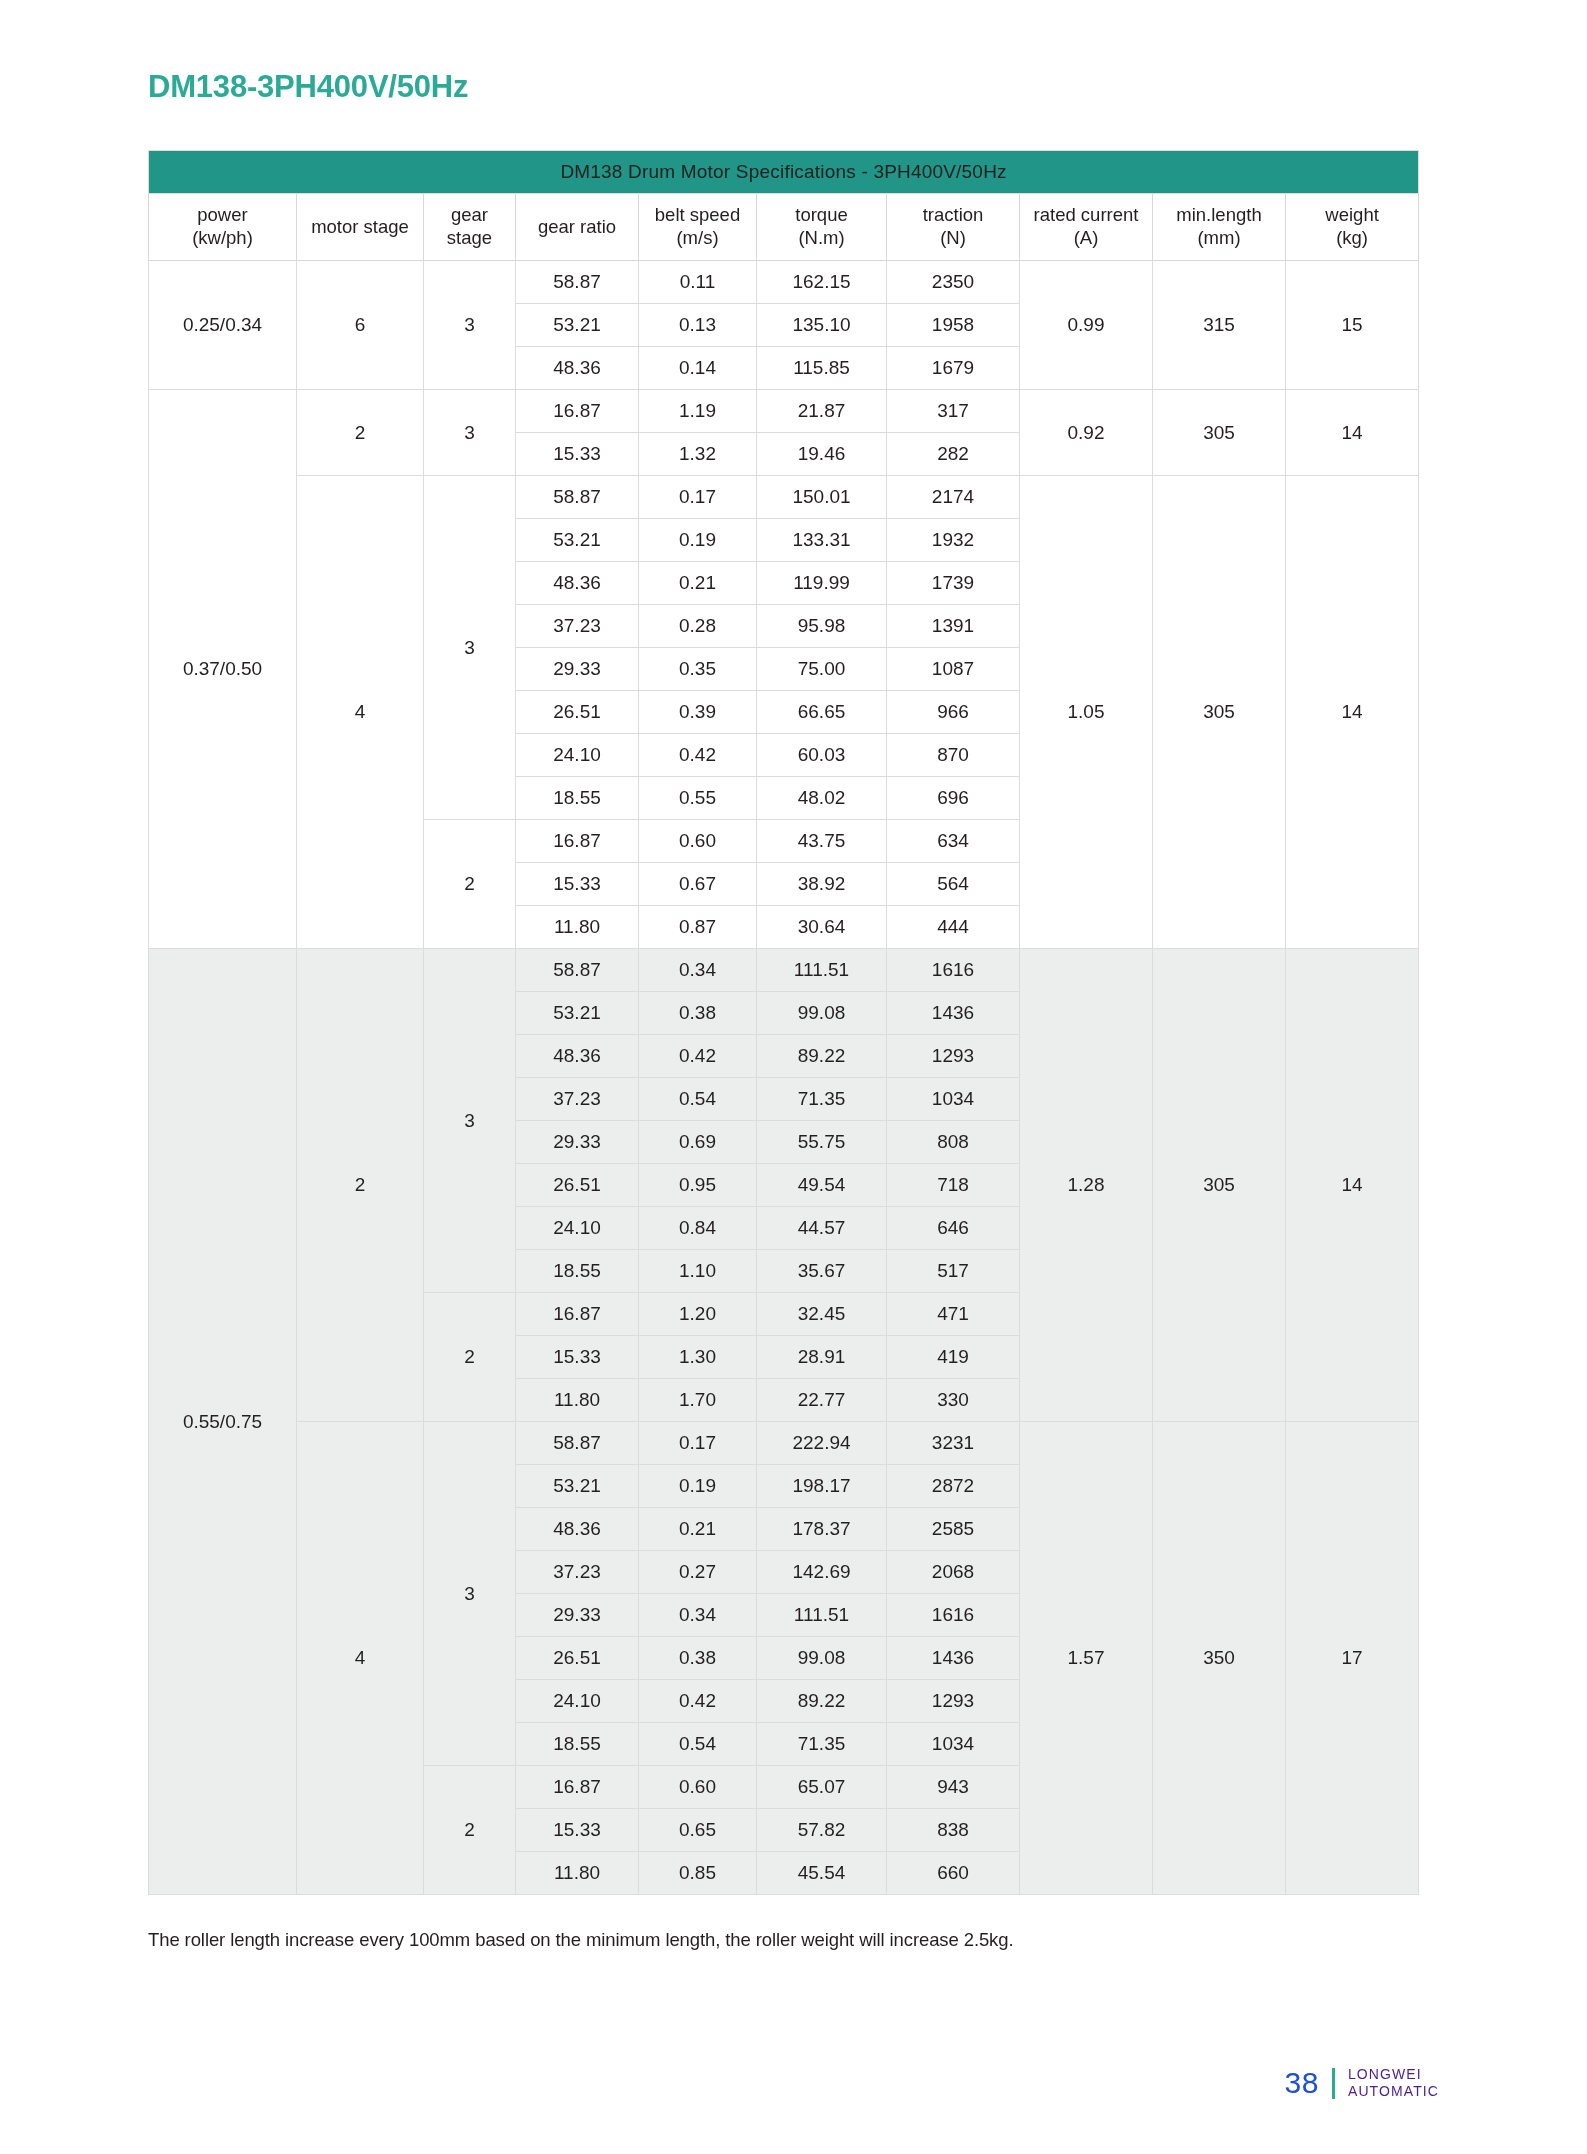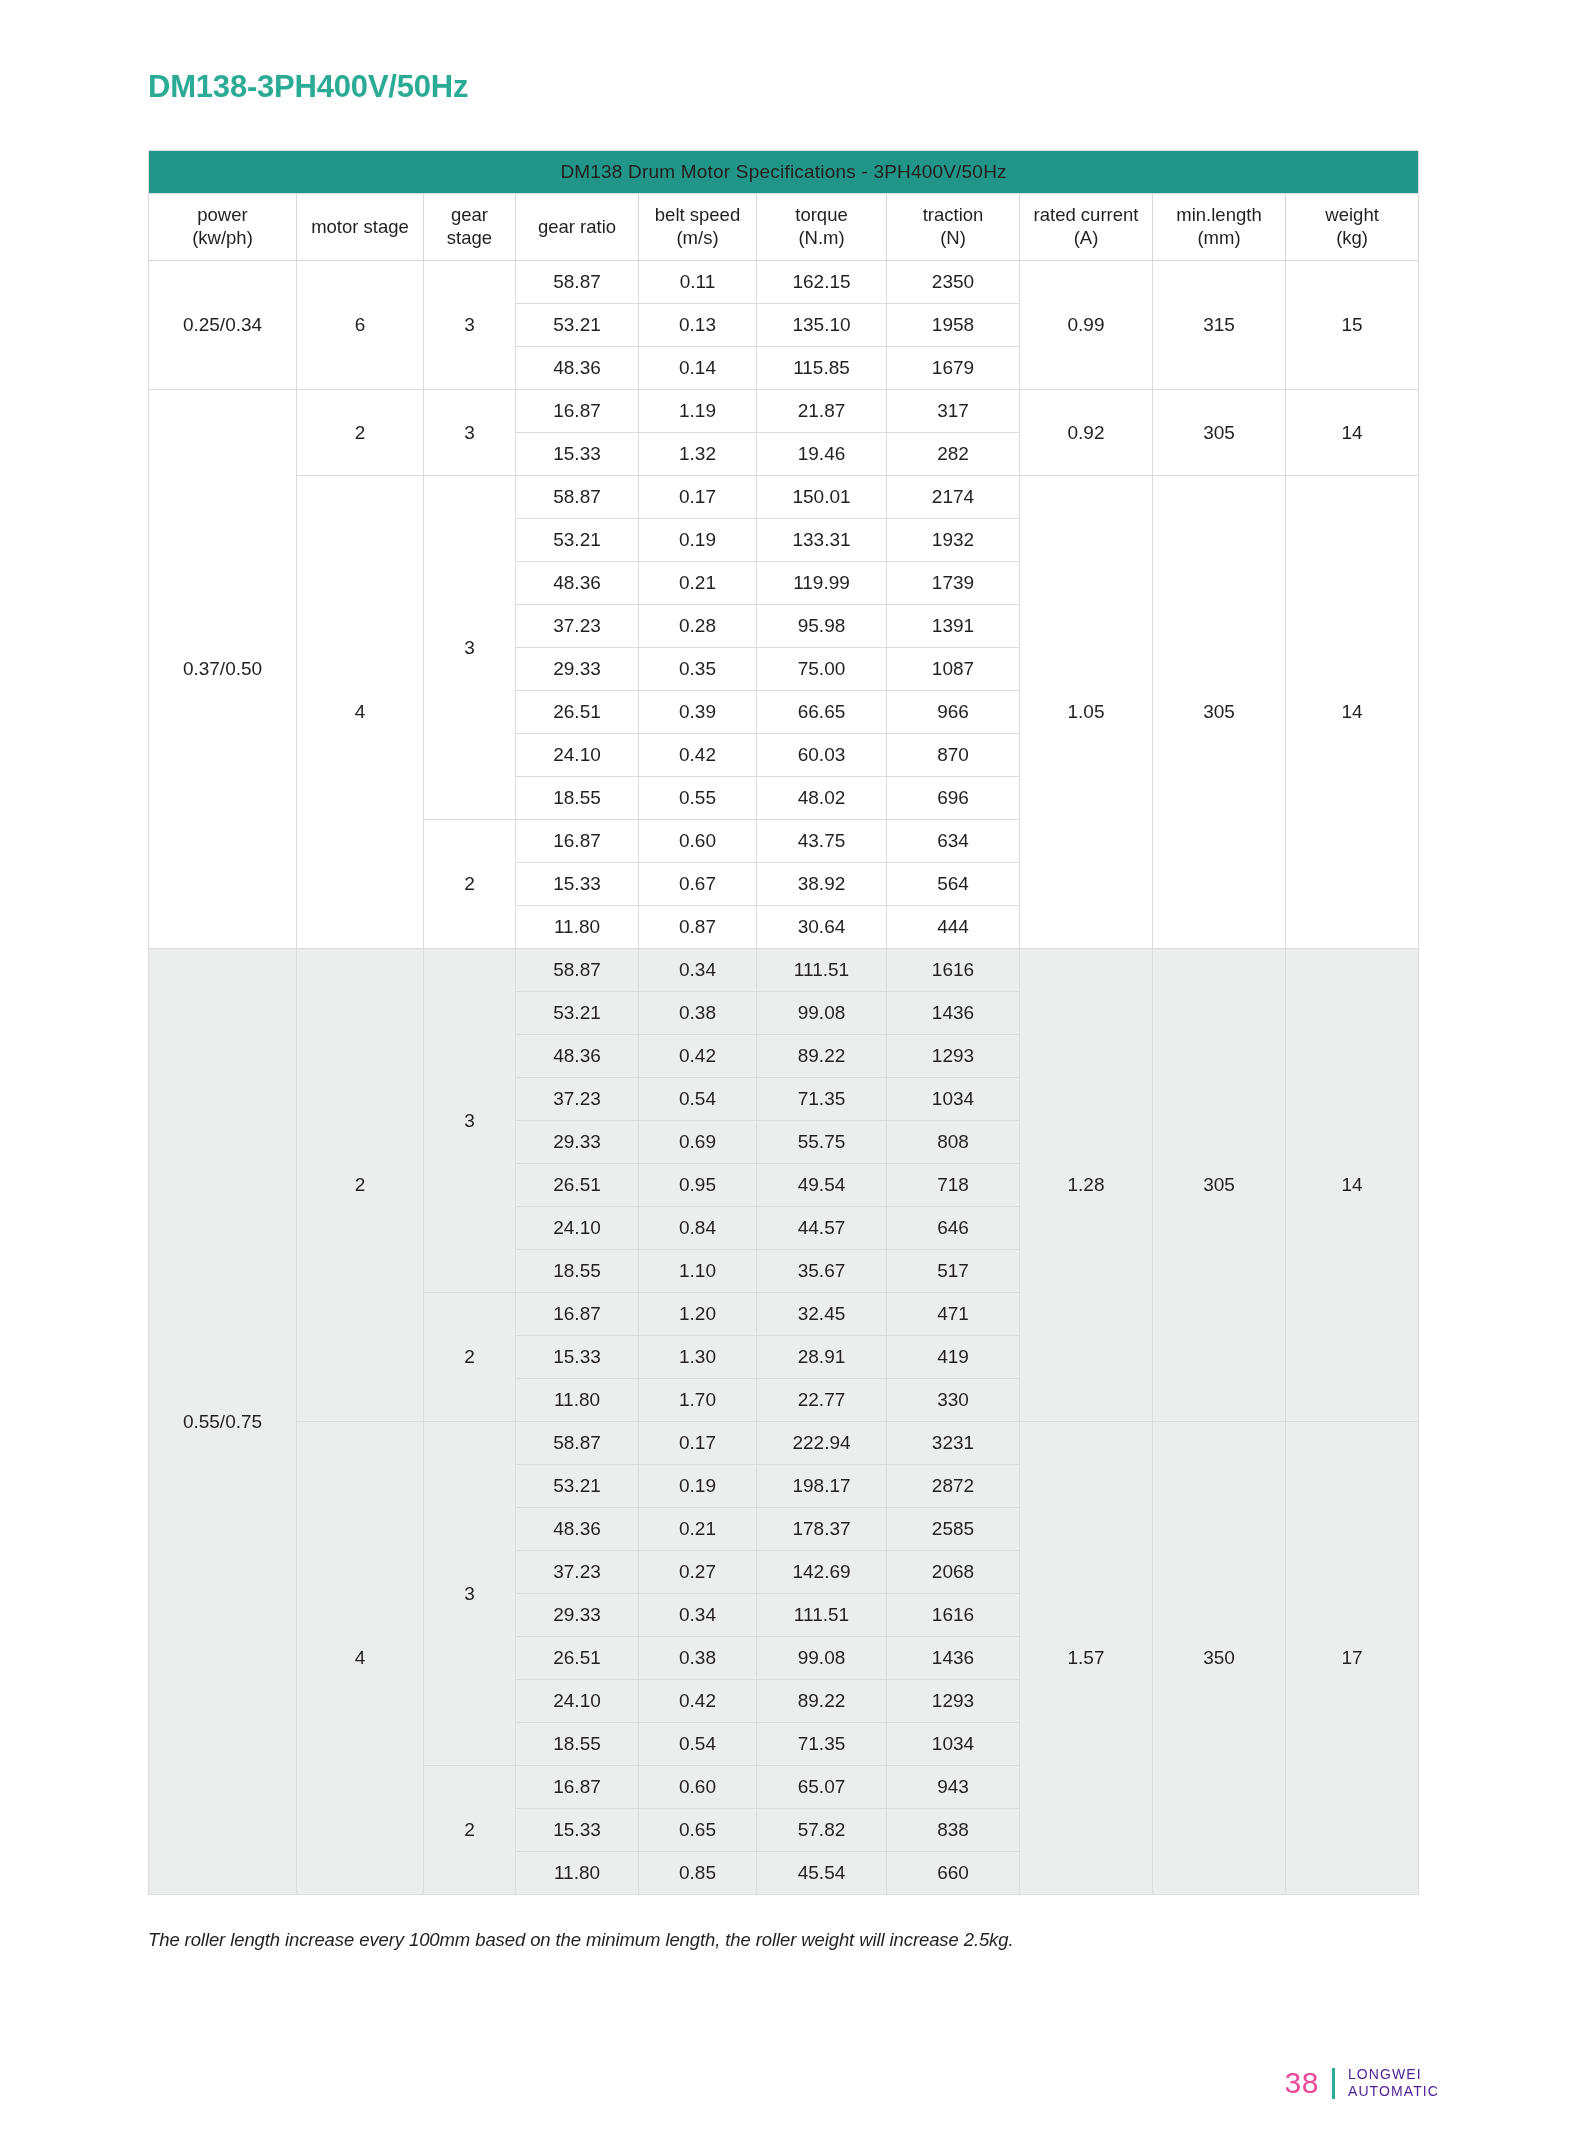--- a/index.html
+++ b/index.html
@@ -88,34 +88,33 @@
   }
   
   tbody.band-grey td { background: #eceeed; }
   tbody.band-white td { background: #ffffff; }
 
   .footnote {
     margin-top: 34px;
     font-size: 18.5px;
     color: #231f20;
     letter-spacing: -0.1px;
-    font-style: italic;
   }
 
   .pagefoot {
     position: absolute;
     right: 148px;
     bottom: 54px;
     display: flex;
     align-items: center;
     gap: 13px;
   }
   .pagenum {
     font-size: 30px;
-    color: #ec4899;
+    color: #1d4ed8;
     font-weight: normal;
     letter-spacing: 0.5px;
     text-align: center;
   }
   .foot-rule {
     width: 3px;
     height: 31px;
     background: #2bab95;
     display: block;
   }

